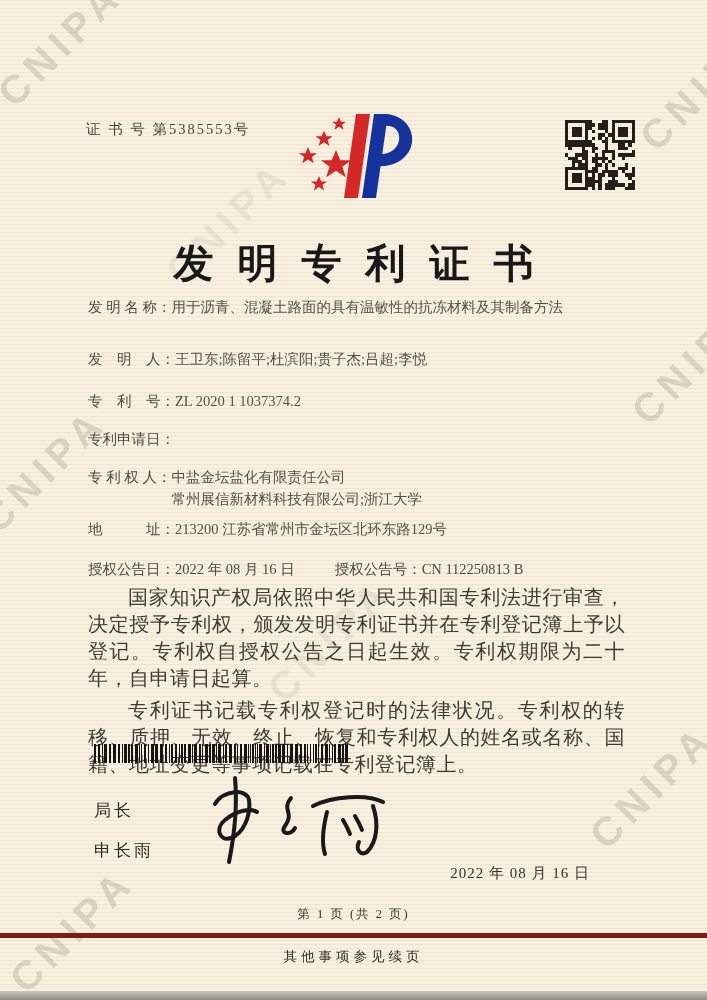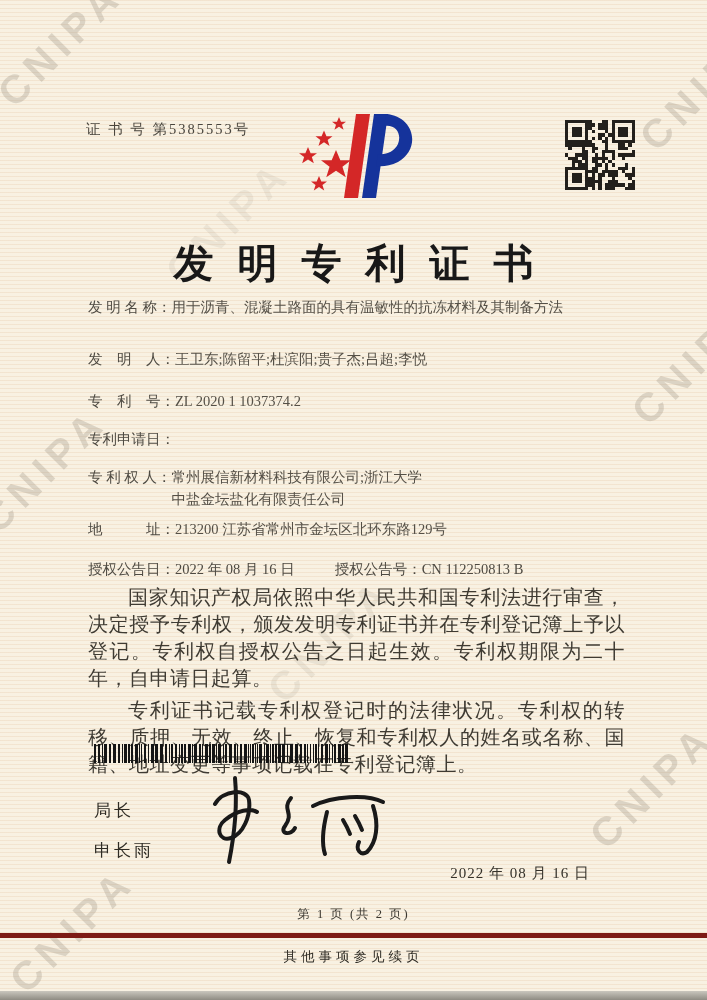--- a/index.html
+++ b/index.html
@@ -348,22 +348,22 @@
     <div class="frow mb16">
       <span class="flabel">专　利　号：</span>
       <span class="fvalue">ZL 2020 1 1037374.2</span>
     </div>
     <div class="frow mb16">
       <span class="flabel">专利申请日：</span>
     </div>
     <div class="frow mb8">
       <span class="flabel">专 利 权 人：</span>
       <span class="fvalue">
+        <div>中盐金坛盐化有限责任公司</div>
         <div>常州展信新材料科技有限公司;浙江大学</div>
-        <div>中盐金坛盐化有限责任公司</div>
       </span>
     </div>
     <div class="frow mb18">
       <span class="flabel">地　　　址：</span>
       <span class="fvalue">213200 江苏省常州市金坛区北环东路129号</span>
     </div>
     <div class="frow">
       <span class="pair" style="margin-right:40px;align-items:center;">
         <span class="flabel">授权公告日：</span>
         <span>2022 年 08 月 16 日</span>

